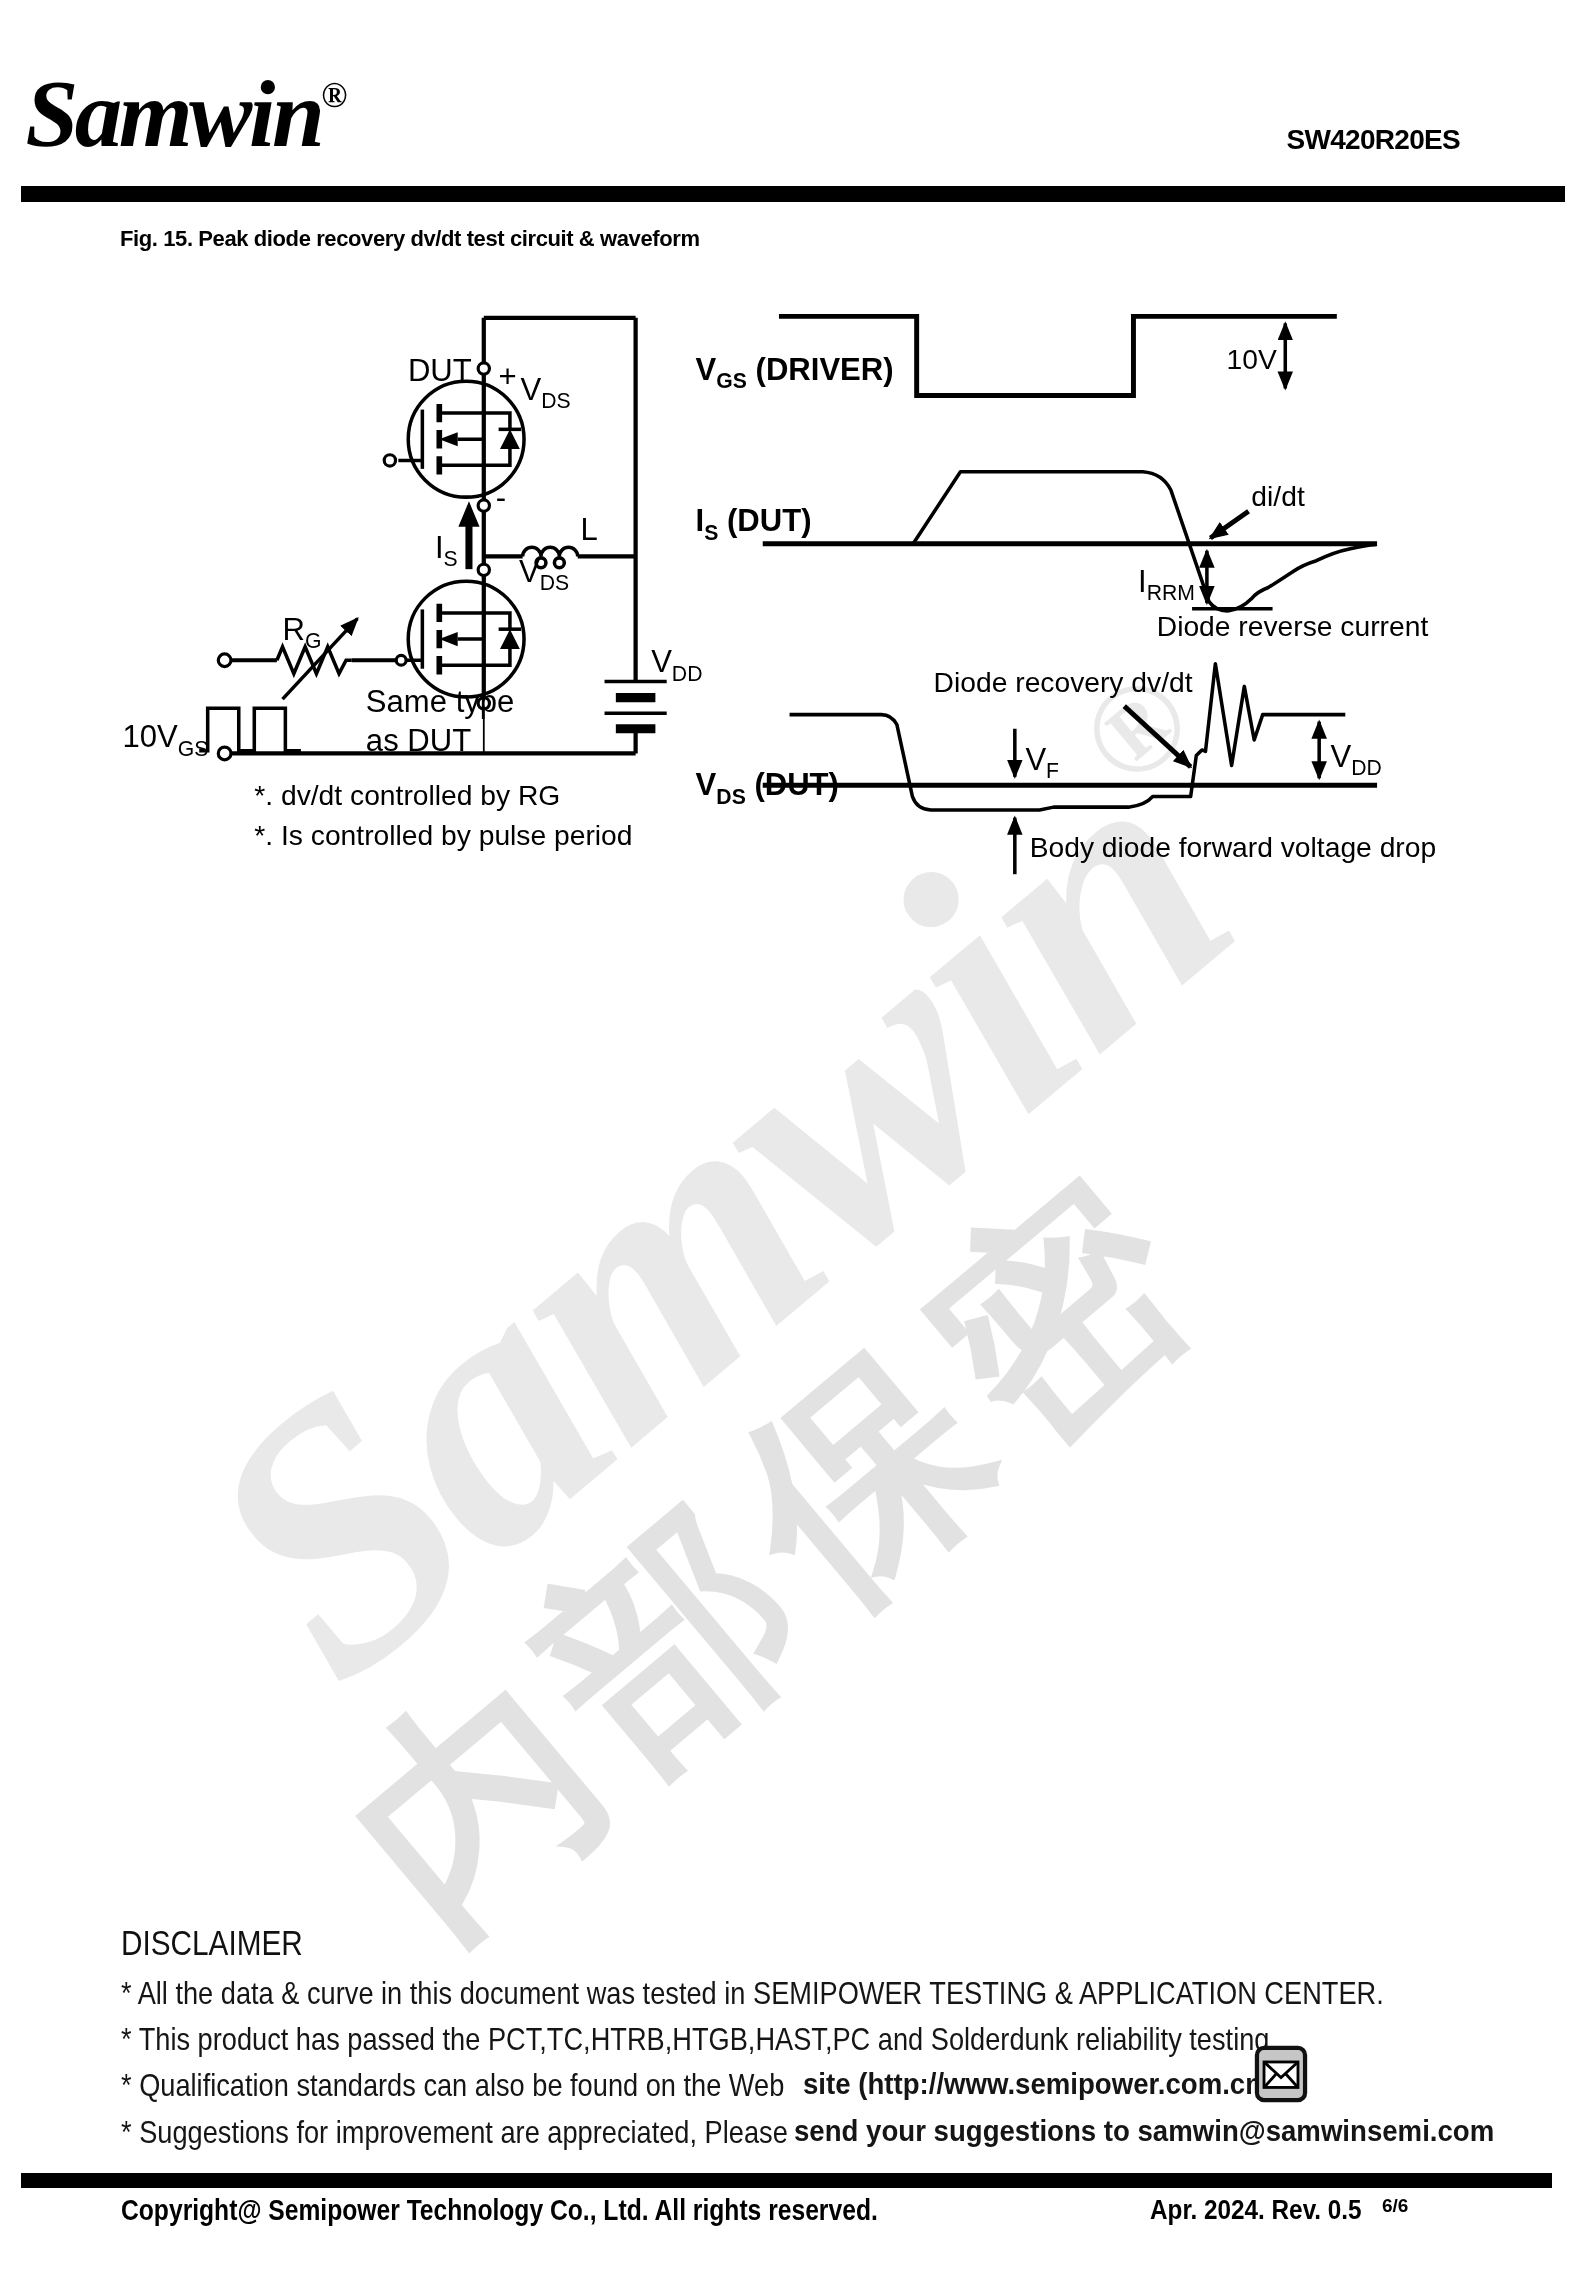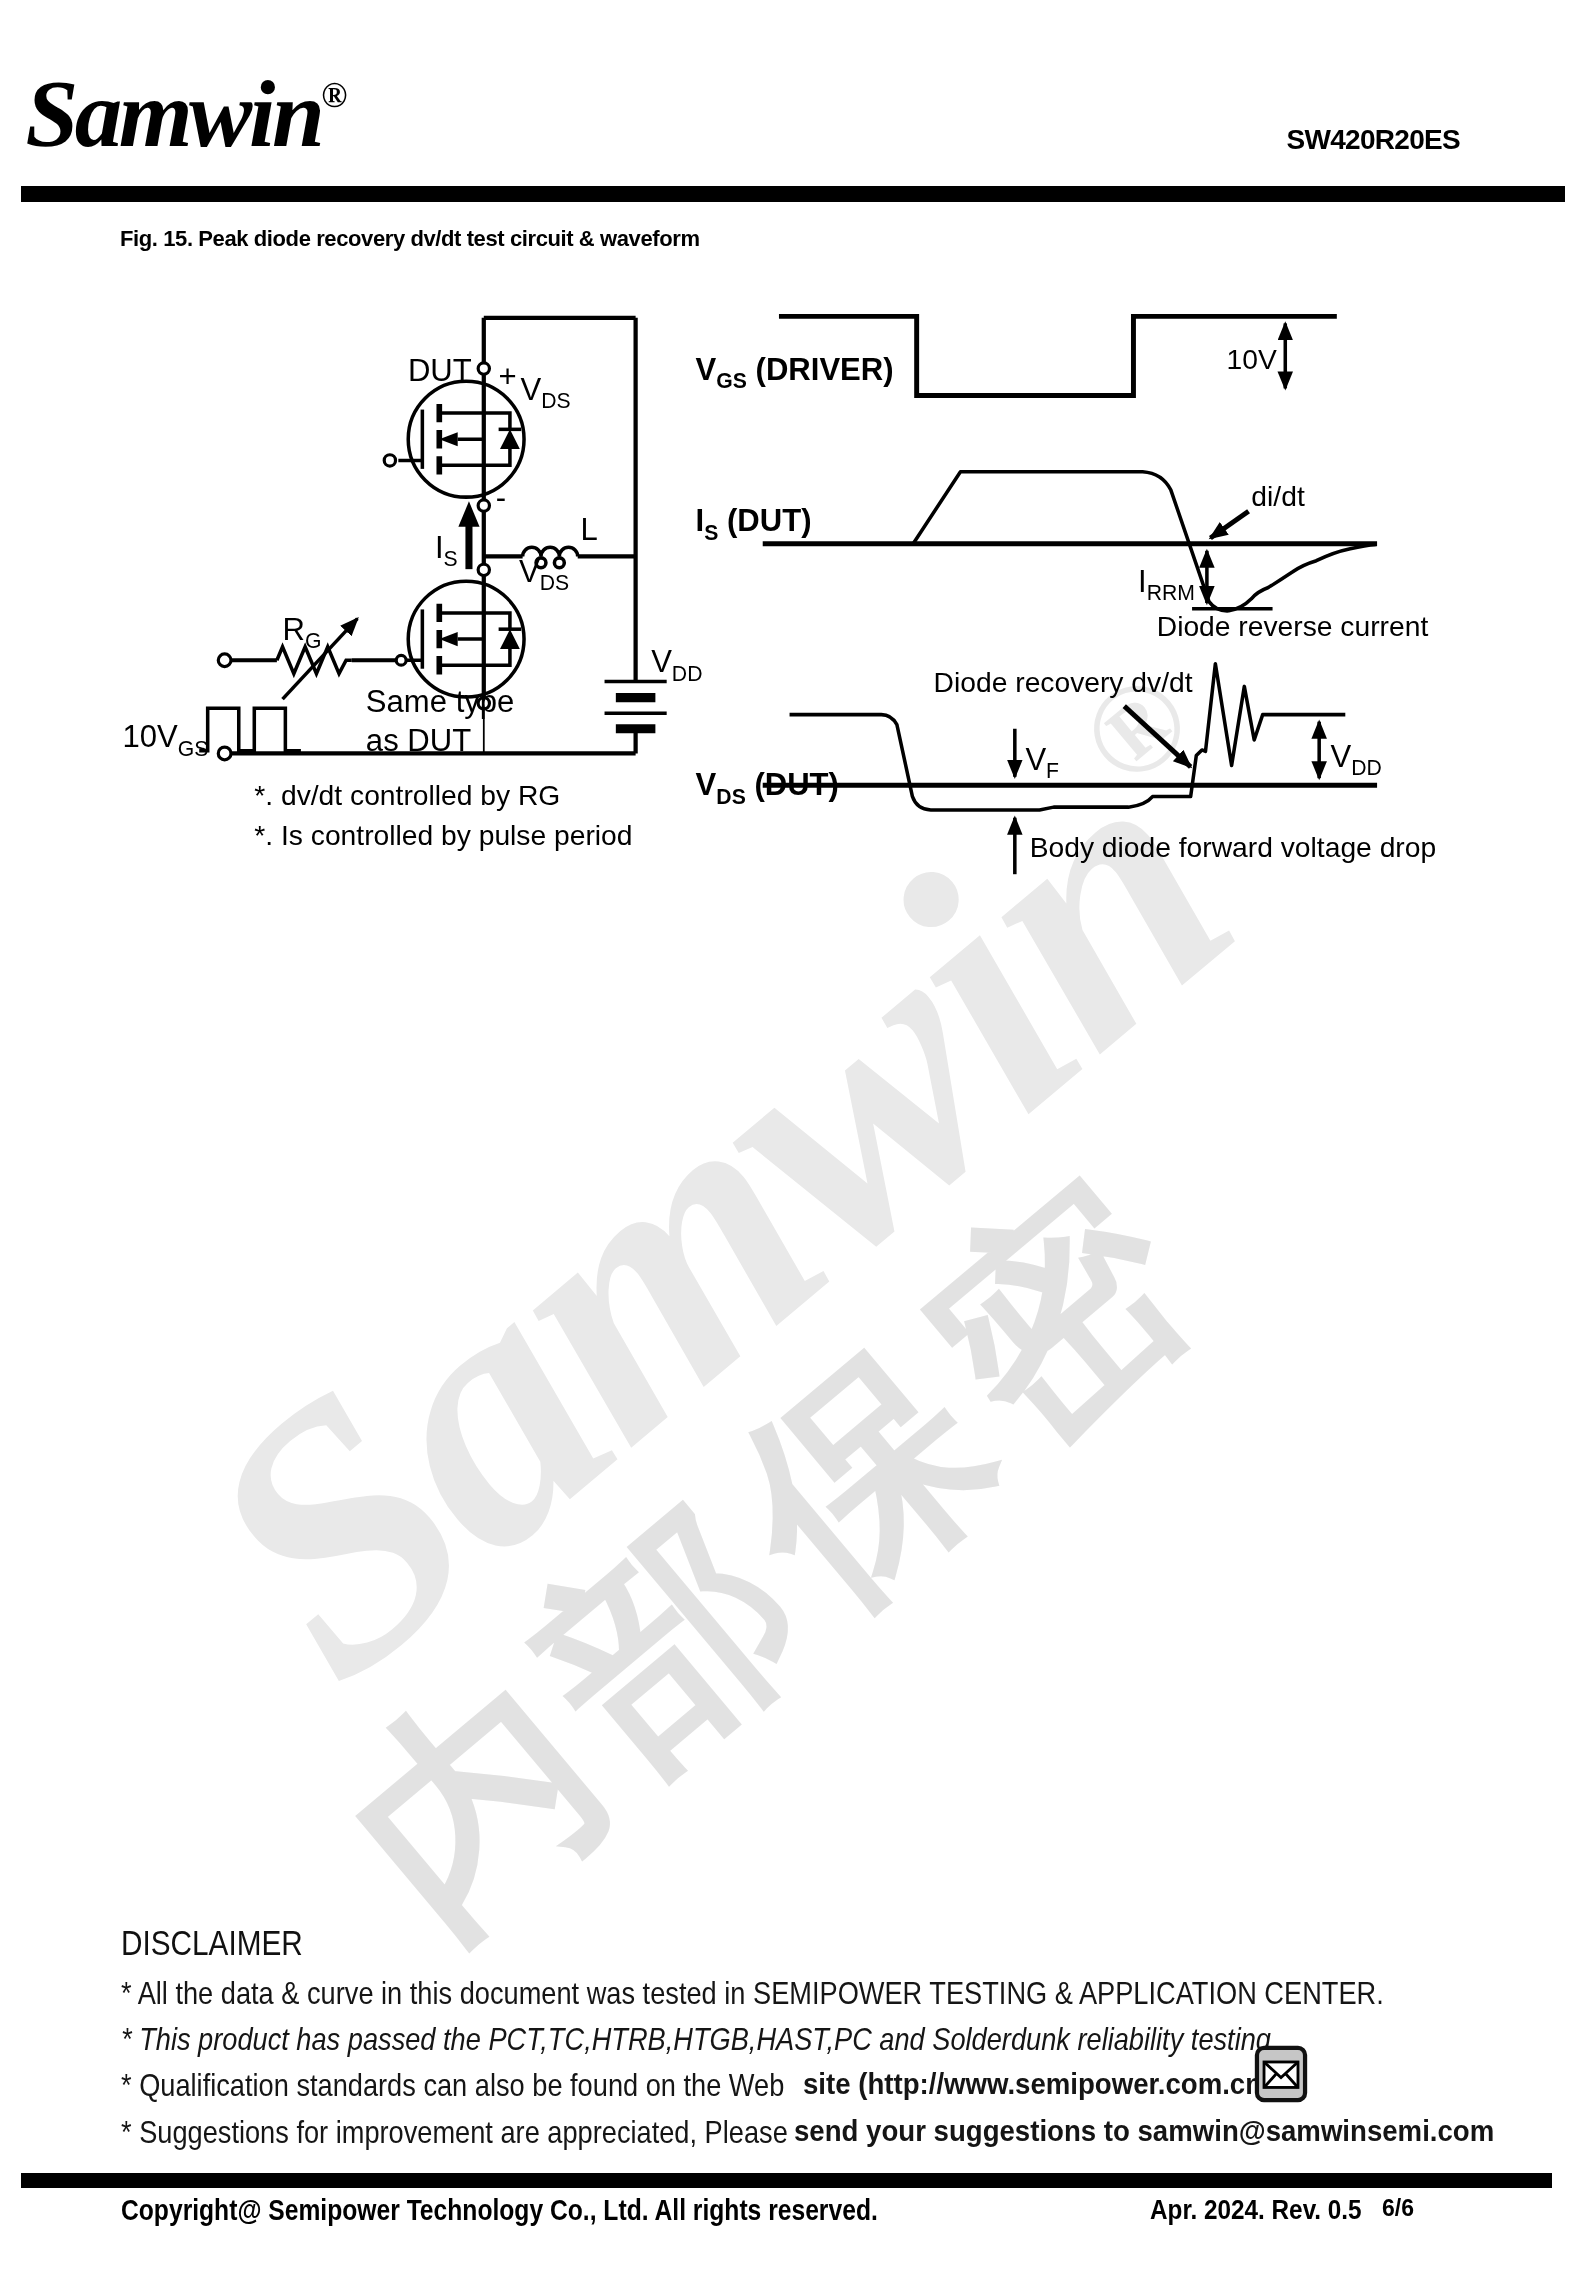--- a/index.html
+++ b/index.html
@@ -49,32 +49,32 @@
   .ann{stroke:#000;stroke-width:5;fill:none;}
   .ann7{stroke:#000;stroke-width:7;fill:none;}
   
   .disc-head{
     position:absolute;left:121px;top:1923px;font-size:35px;color:#111;
     transform:scaleX(0.85);transform-origin:left center;white-space:nowrap;
   }
   .dl{position:absolute;left:121px;height:38px;font-size:32px;color:#151515;white-space:nowrap;}
   .dl .lt{display:inline-block;transform:scaleX(0.85);transform-origin:left center;}
   .dl .bd{position:absolute;top:0;font-weight:bold;font-size:30px;display:inline-block;transform:scaleX(0.92);transform-origin:left center;}
-  .dl1{top:1975px;} .dl2{top:2021px;font-style:italic;} .dl3{top:2067px;} .dl4{top:2114px;}
+  .dl1{top:1975px;} .dl2{top:2021px;} .dl3{top:2067px;} .dl4{top:2114px;}
   .dl3 .bd{left:682px;} .dl4 .bd{left:673px;}
   .mail-icon{position:absolute;left:1254px;top:2045px;width:54px;height:58px;}
   
   .foot-bar{position:absolute;left:21px;top:2173px;width:1531px;height:15px;background:#000;}
   .foot-copy{
     position:absolute;left:121px;top:2194px;font-size:29px;font-weight:bold;color:#000;
     transform:scaleX(0.85);transform-origin:left center;white-space:nowrap;
   }
   .foot-rev{position:absolute;left:1150px;top:2195px;font-size:27px;font-weight:bold;color:#000;
     transform:scaleX(0.9);transform-origin:left center;white-space:nowrap;}
-  .foot-page{position:absolute;left:1382px;top:2195px;font-size:23px;font-weight:bold;color:#000;}
+  .foot-page{position:absolute;left:1382px;top:2195px;font-size:19px;font-weight:bold;color:#000;}
 </style>
 </head>
 <body>
 
 <div class="wm wm-brand"><span>Samwin</span><span class="wm-reg">®</span></div>
 <div class="wm wm-cn">内部保密</div>
 
 <div class="logo"><span>Samwin</span><span class="reg">®</span></div>
 <div class="part-number">SW420R20ES</div>
 <div class="top-bar"></div>

